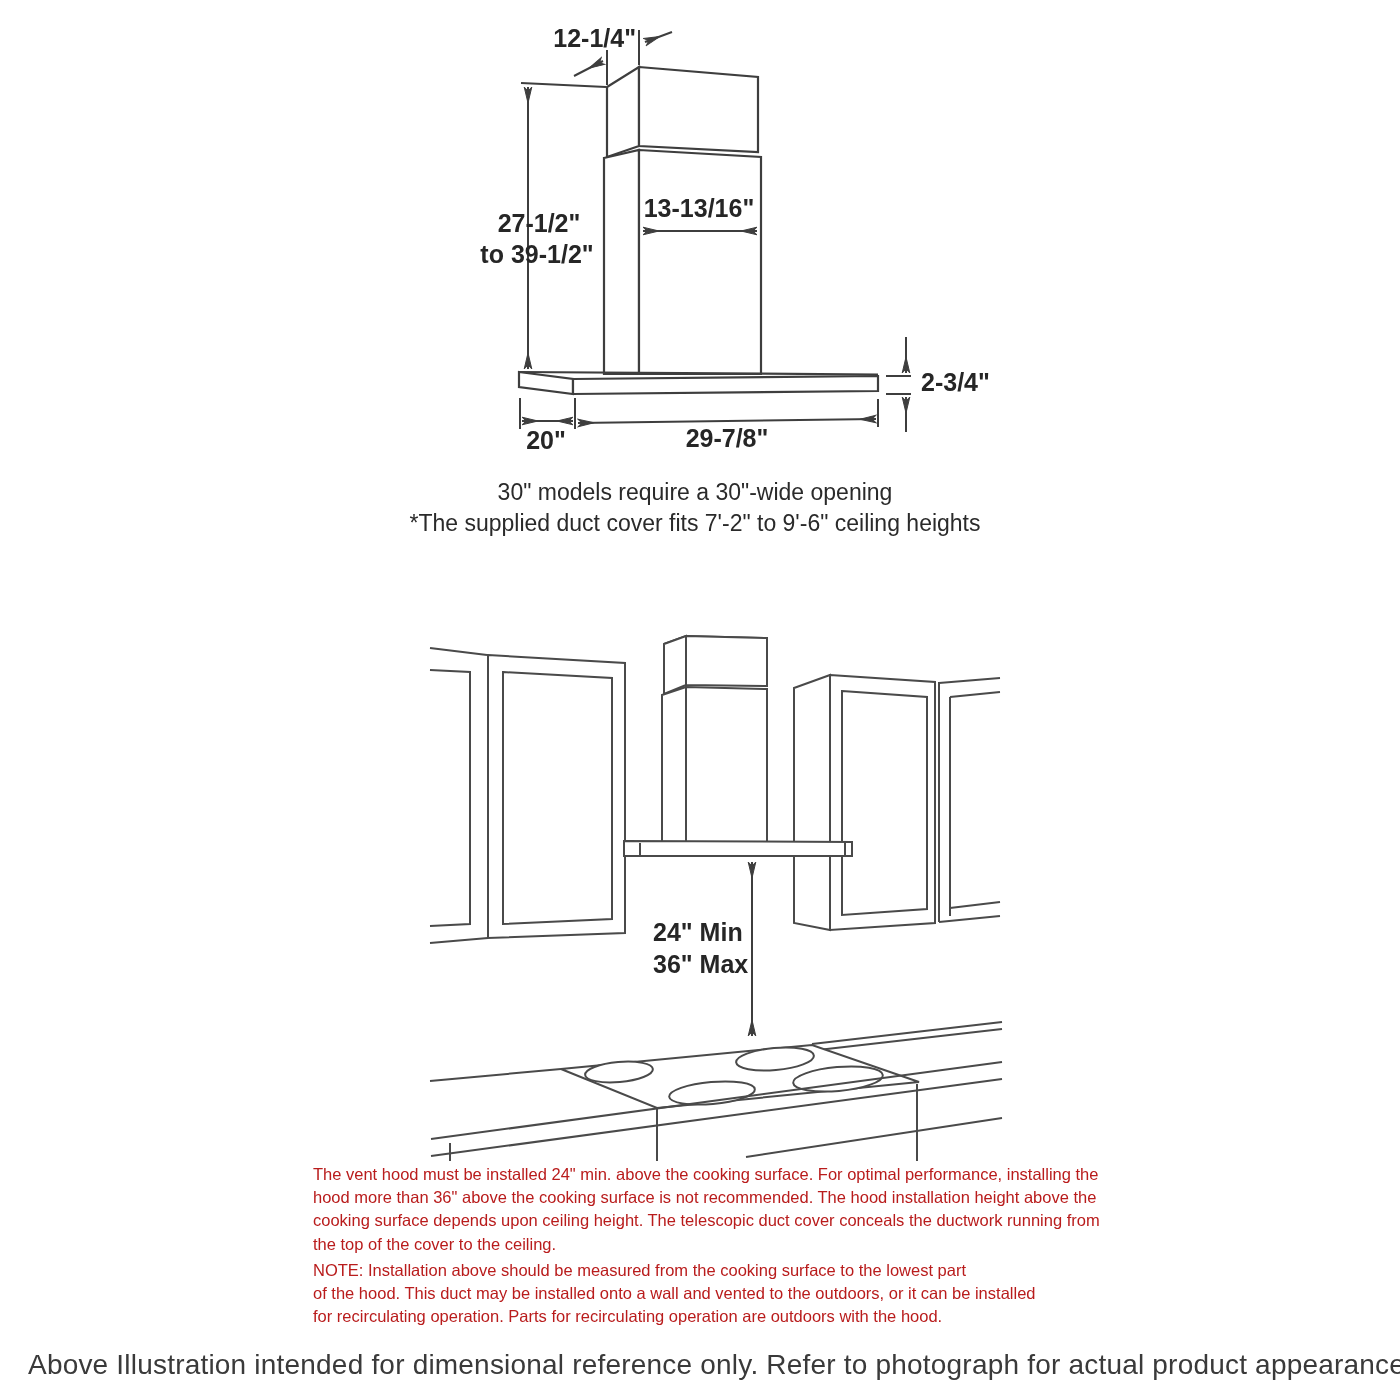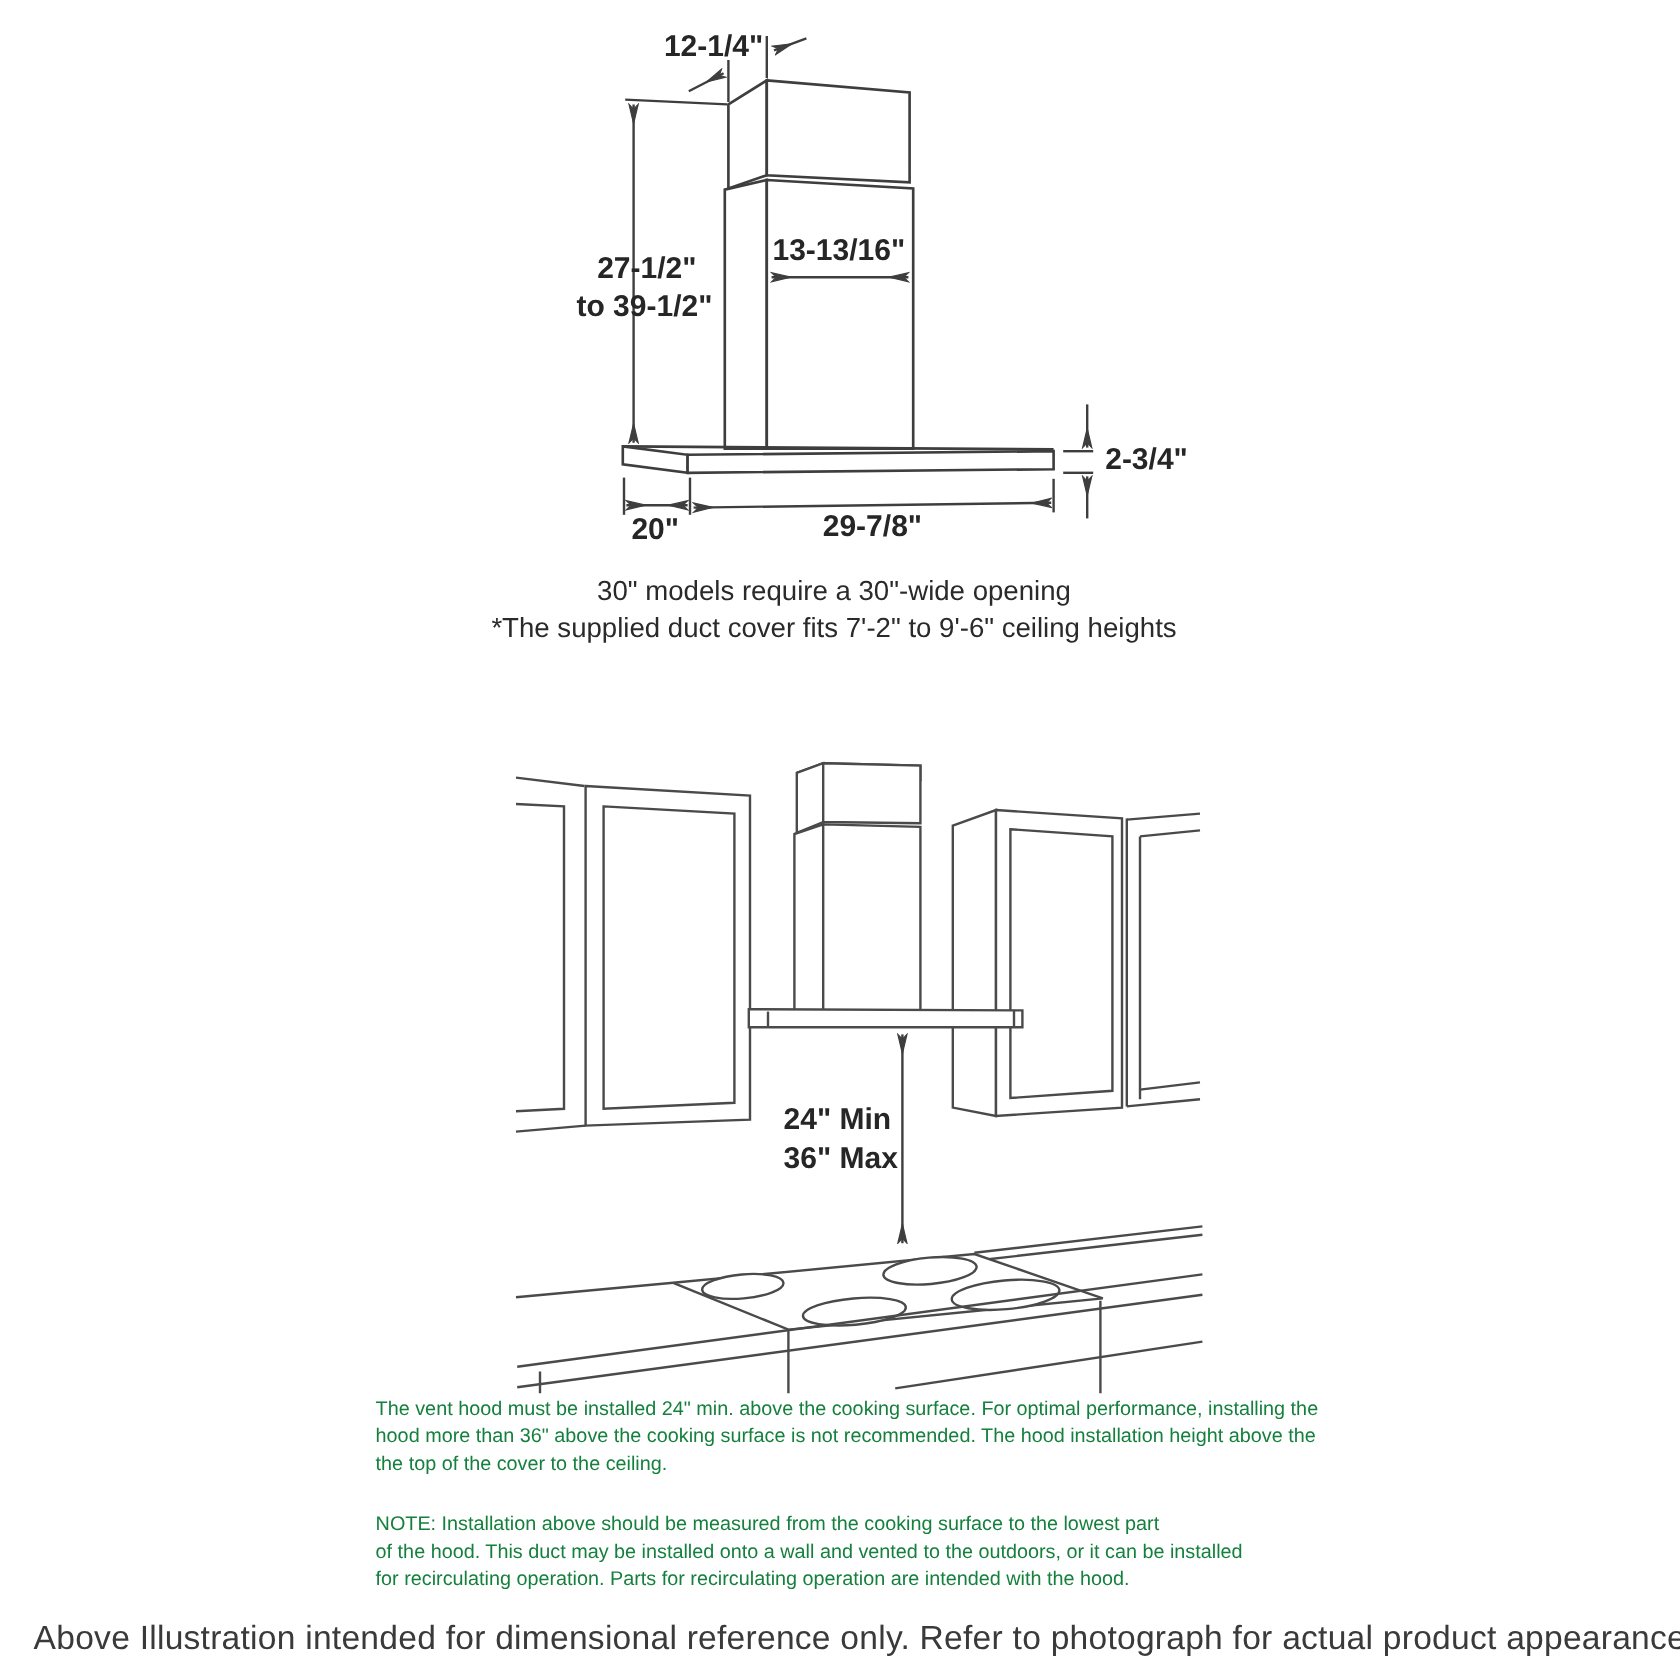--- a/index.html
+++ b/index.html
@@ -2,21 +2,21 @@
 <html><head>
 <meta charset="utf-8">
 <style>
   html,body{margin:0;padding:0;background:#ffffff;}
   #page{position:relative;width:1400px;height:1400px;background:#ffffff;overflow:hidden;
         font-family:"Liberation Sans",sans-serif;color:#262626;}
   svg text{font-family:"Liberation Sans",sans-serif;}
   .dim-label{font-size:25px;font-weight:700;fill:#262626;}
   .caption{position:absolute;left:0;top:477px;width:1390px;text-align:center;
            font-size:23px;line-height:31px;color:#2a2a2a;}
-  .bodytext{position:absolute;left:313px;width:810px;font-size:16.5px;line-height:23.2px;color:#15803d;}
+  .bodytext{position:absolute;left:313px;width:810px;font-size:16.5px;line-height:23.2px;color:#b91c1c;}
   .footer{position:absolute;left:28px;top:1349px;width:1360px;font-size:28px;
           color:#3a3a3a;letter-spacing:0.2px;}
   .line{white-space:nowrap;}
 </style>
 </head>
 <body>
 
 <div id="page">
 
   <svg style="position:absolute;left:440px;top:10px;" width="620" height="460" viewBox="440 10 620 460" fill="none" stroke-linecap="butt">
@@ -143,24 +143,25 @@
     </g>
 
     <line stroke="#3e3e3e" stroke-width="2" x1="752" y1="862" x2="752" y2="1036" marker-start="url(#ah2)" marker-end="url(#ah2)"></line>
     <text class="dim-label" x="653" y="941">24" Min</text>
     <text class="dim-label" x="653" y="973">36" Max</text>
   </svg>
 
   <div class="bodytext" style="top:1163px;">
     <div class="line">The vent hood must be installed 24" min. above the cooking surface. For optimal performance, installing the</div>
     <div class="line">hood more than 36" above the cooking surface is not recommended. The hood installation height above the</div>
+    <div class="line">cooking surface depends upon ceiling height. The telescopic duct cover conceals the ductwork running from</div>
     <div class="line">the top of the cover to the ceiling.</div>
   </div>
 
   <div class="bodytext" style="top:1259px;">
     <div class="line">NOTE: Installation above should be measured from the cooking surface to the lowest part</div>
     <div class="line">of the hood. This duct may be installed onto a wall and vented to the outdoors, or it can be installed</div>
-    <div class="line">for recirculating operation. Parts for recirculating operation are intended with the hood.</div>
+    <div class="line">for recirculating operation. Parts for recirculating operation are outdoors with the hood.</div>
   </div>
 
   <div class="footer line">Above Illustration intended for dimensional reference only. Refer to photograph for actual product appearance.</div>
 
 </div>
 
 </body></html>

